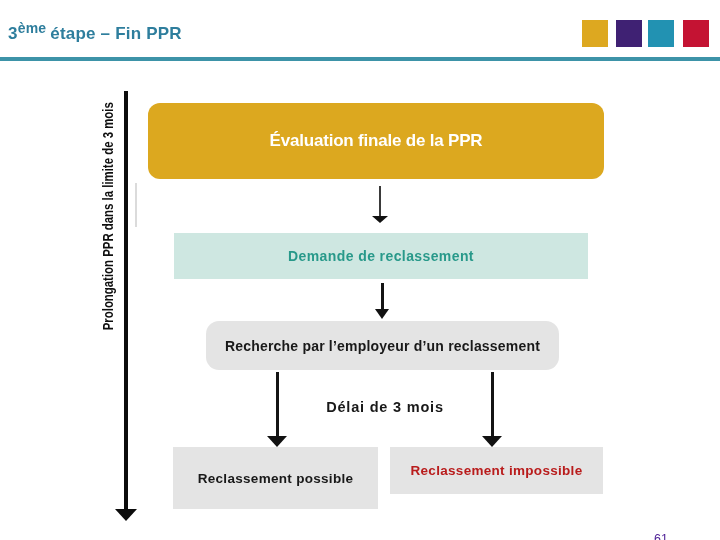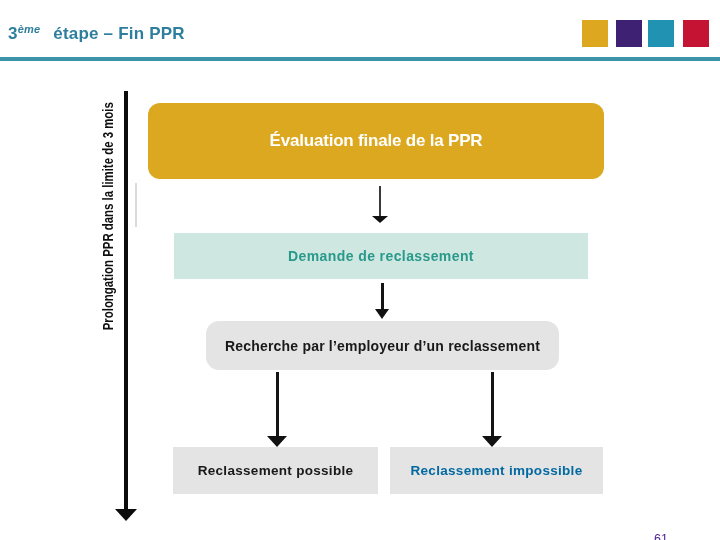--- a/index.html
+++ b/index.html
@@ -14,27 +14,26 @@
   
   .slide-title {
     position: absolute;
     left: 8px; top: 24px;
     font-size: 17px;
     font-weight: bold;
     letter-spacing: 0.2px;
     white-space: nowrap;
   }
   .slide-title .sup {
-    font-size: 11px;
+    font-size: 14px;
     vertical-align: baseline;
     position: relative;
     top: -6px;
-    font-style: italic;
-  }
-  .slide-title .rest { margin-left: 13px; }
+  }
+  .slide-title .rest { margin-left: 4px; }
 
   .accent-square {
     position: absolute;
     top: 20px;
     width: 26px; height: 27px;
   }
   .sq-1 { left: 582px; }
   .sq-2 { left: 616px; }
   .sq-3 { left: 648px; }
   .sq-4 { left: 683px; }
@@ -104,21 +103,21 @@
     letter-spacing: 0.4px;
   }
   .box-recherche {
     left: 206px; top: 321px;
     width: 353px; height: 49px;
     font-size: 14px;
     letter-spacing: 0.2px;
   }
   .box-possible {
     left: 173px; top: 447px;
-    width: 205px; height: 47px;
+    width: 205px; height: 62px;
     font-size: 13.5px;
     letter-spacing: 0.3px;
   }
   .box-impossible {
     left: 390px; top: 447px;
     width: 213px; height: 47px;
     font-size: 13.5px;
     letter-spacing: 0.3px;
   }
 
@@ -205,24 +204,25 @@
 
   <div class="fbox box-recherche" style="background-color: rgb(228, 228, 228); border-radius: 13px;">
     <span style="color: rgb(25, 25, 25);">Recherche par l’employeur d’un reclassement</span>
   </div>
 
   <div class="shaft arrowL-shaft"></div>
   <div class="head big-head arrowL-head"></div>
   <div class="shaft arrowR-shaft"></div>
   <div class="head big-head arrowR-head"></div>
 
+  <div class="delay-label">Délai de 3 mois</div>
 
   <div class="fbox box-possible" style="background-color: rgb(228, 228, 228);">
     <span style="color: rgb(25, 25, 25);">Reclassement possible</span>
   </div>
 
   <div class="fbox box-impossible" style="background-color: rgb(228, 228, 228);">
-    <span style="color: #0369a1;">Reclassement impossible</span>
+    <span style="color: #b91c1c;">Reclassement impossible</span>
   </div>
 
 </div>
 
 <div class="page-number">61</div>
 
 </body></html>

